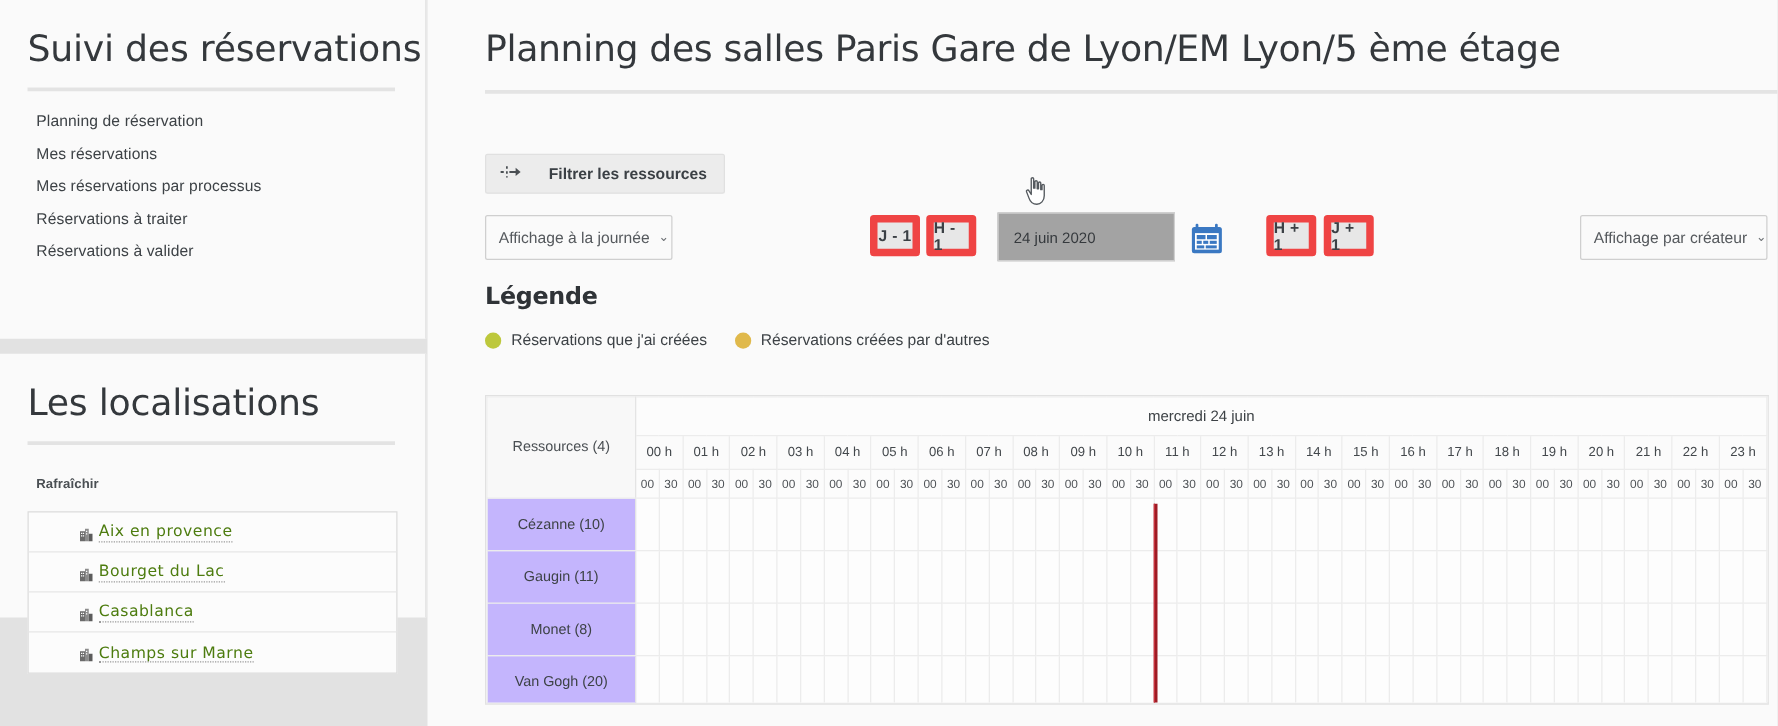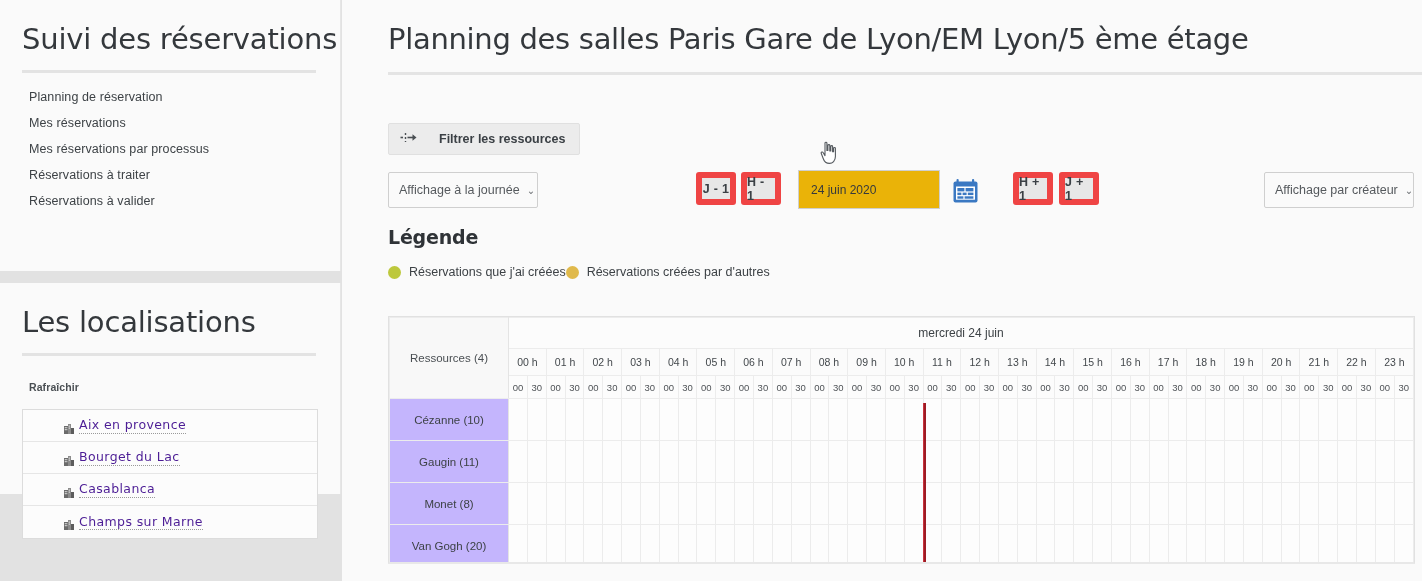--- a/index.html
+++ b/index.html
@@ -57,21 +57,21 @@
     padding-left: 40px;
     cursor: pointer;
   }
   .loc-row:last-child { border-bottom: none; }
   .bldg-icon {
     width: 13px; height: 12px; margin-right: 3px; flex: none;
     display: inline-block; position: relative; top: 1px;
   }
   .loc-link {
     font-family: "DejaVu Sans", sans-serif;
-    font-size: 12.5px; color: #4c1d95;
+    font-size: 12.5px; color: #4d7c0f;
     border-bottom: 1px dotted #9a9a9a;
     letter-spacing: 0.4px;
     line-height: 1.25;
   }
 
   
   .main { position: absolute; left: 342px; top: 0; width: 1244px; height: 581px; background: #fafafa; }
   .main-title {
     font-family: "DejaVu Sans", sans-serif;
     font-size: 29px; font-weight: 400; color: #34383c;
@@ -111,33 +111,33 @@
     display: flex; align-items: center; justify-content: center;
     cursor: pointer; letter-spacing: 0.3px;
   }
   .btn-j-1 { left: 354px; }
   .btn-h-1 { left: 399px; }
   .btn-h1  { left: 671px; }
   .btn-j1  { left: 717px; }
 
   .date-field {
     position: absolute; left: 456px; top: 0; width: 142px; height: 39px;
-    background: #eab308; border: 1px solid #cfcfcf;
+    background: #a3a3a3; border: 1px solid #cfcfcf;
     font-size: 12px; color: #35393d;
     display: flex; align-items: center; padding-left: 12px;
     cursor: text;
   }
   .cal-icon { position: absolute; left: 610px; top: 8px; width: 28px; height: 26px; cursor: pointer; }
 
   .legend-title {
     position: absolute; left: 46px; top: 226px;
     font-size: 19px; font-weight: bold; color: #2f3337;
     font-family: "DejaVu Sans", sans-serif; letter-spacing: -0.2px;
   }
-  .legend-items { position: absolute; left: 46px; top: 265px; display: flex; align-items: center; }
+  .legend-items { position: absolute; left: 46px; top: 265px; display: flex; align-items: center; gap: 22px; }
   .legend-item { display: flex; align-items: center; gap: 8px; font-size: 12.5px; color: #3d4246; }
   .legend-dot { width: 13px; height: 13px; border-radius: 50%; display: inline-block; }
 
   
   .grid-wrap {
     position: absolute; left: 46px; top: 316px;
     width: 1027px; height: 248px;
     background: #fdfdfd;
     border: 1px solid #e1e1e1; border-bottom: 2px solid #e8e8e8;
     overflow: hidden;

